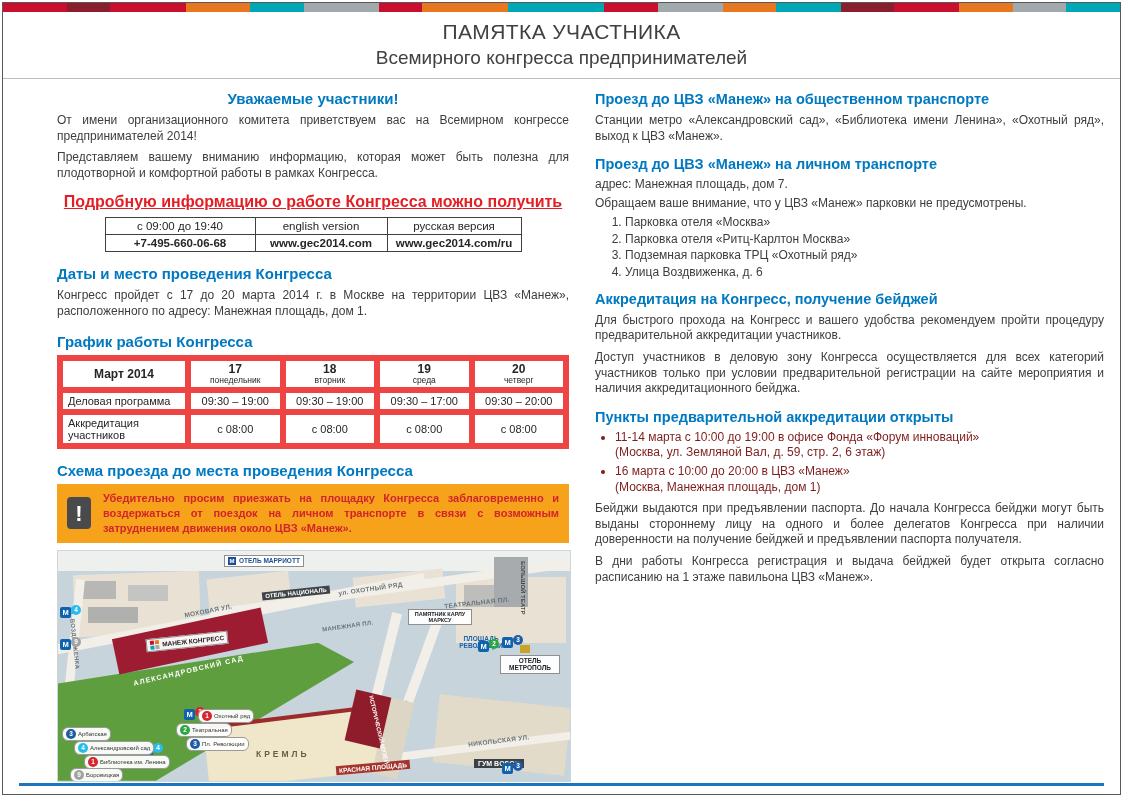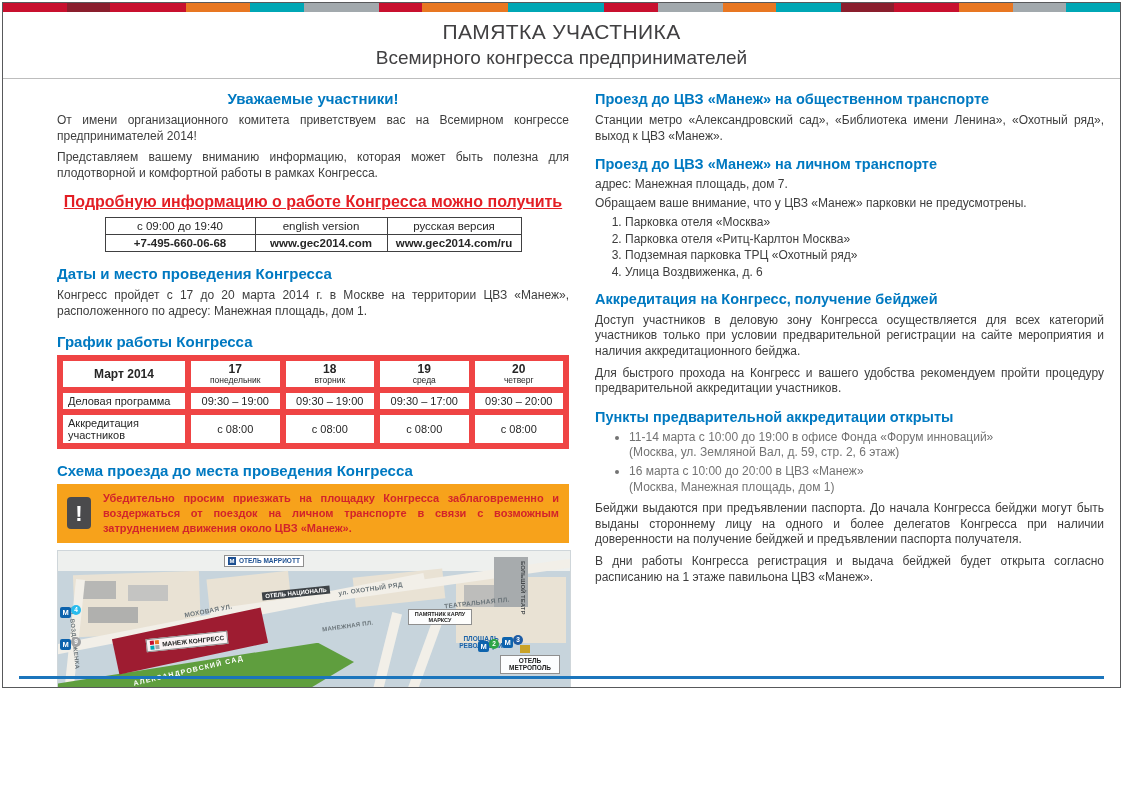--- a/index.html
+++ b/index.html
@@ -1,17 +1,17 @@
 <!DOCTYPE html>
 <html><head>
 <meta charset="utf-8">
 <style>
   html,body{margin:0;padding:0;background:#fff;}
   body{width:1123px;height:797px;font-family:"Liberation Sans",sans-serif;-webkit-font-smoothing:antialiased;}
-  .page{box-sizing:border-box;width:1119px;height:686px;margin:2px;border:1px solid #58595b;position:relative;overflow:hidden;background:#fff;}
+  .page{box-sizing:border-box;width:1119px;height:793px;margin:2px;border:1px solid #58595b;position:relative;overflow:hidden;background:#fff;}
   .stripe{display:flex;height:9px;width:100%;}
   .stripe>div{height:100%;}
   header{text-align:center;padding-top:8px;padding-bottom:9px;border-bottom:1px solid #bdbdbd;}
   .t1{font-size:21px;color:#414042;letter-spacing:.4px;}
   .t2{font-size:19px;color:#414042;margin-top:3px;}
   .cols{display:flex;padding:6px 16px 0 16px;gap:26px;}
   .colL{width:512px;flex:none;margin-left:38px;}
   .colR{flex:1;min-width:0;}
   .bh{color:#0079c1;font-weight:bold;font-size:15px;margin:13px 0 5px;}
   .colR .bh{font-size:14.5px;margin:12px 0 5px;}
@@ -27,21 +27,21 @@
   .stbl{width:100%;font-size:11px;margin-top:2px;}
   .stbl td{border:6px solid #ef4444;padding:2px 5px;text-align:center;vertical-align:middle;}
   .stbl .mon{font-weight:bold;font-size:12px;}
   .dnum{font-weight:bold;font-size:12px;line-height:1.1;}
   .dname{font-size:8.5px;line-height:1.1;}
   .stbl .lbl{text-align:left;}
   .warn{position:relative;background:#f7a21b;padding:7px 10px 7px 46px;color:#d2242b;font-weight:bold;font-size:11px;line-height:1.35;text-align:justify;margin-top:4px;}
   .warn-icon{position:absolute;left:10px;top:50%;transform:translateY(-50%);width:24px;height:32px;background:#4a4a4c;border-radius:4px;color:#fff;font-weight:bold;font-size:22px;display:flex;align-items:center;justify-content:center;}
   ol.parking{margin:4px 0 4px 30px;padding:0;font-size:12px;color:#3d3d3d;}
   ol.parking li{margin:2.5px 0;}
-  ul.points{margin:4px 0 4px 34px;padding:0;font-size:12px;color:#737373;}
+  ul.points{margin:4px 0 4px 20px;padding:0;font-size:12px;color:#7f1d1d;}
   ul.points li{margin:3px 0;line-height:1.3;}
   .footline{position:absolute;left:16px;right:16px;bottom:8px;height:3px;background:#1b75bc;}
   
   .map{position:relative;width:512px;height:230px;background:#c7d4dc;overflow:hidden;margin-top:7px;border:1px solid #cfd6da;}
   .abs{position:absolute;}
   .mstreet{position:absolute;font-size:6.5px;font-weight:bold;color:#6a7479;white-space:nowrap;letter-spacing:.3px;}
   .mbox{position:absolute;background:rgba(255,255,255,.95);border:1px solid #8f8f8f;font-size:6.5px;color:#222;padding:1px 3px;white-space:nowrap;font-weight:bold;}
   .metro{position:absolute;width:11px;height:11px;border-radius:2px;background:#0d63ad;color:#fff;font-size:7.5px;font-weight:bold;display:flex;align-items:center;justify-content:center;}
   .badge{position:absolute;width:10px;height:10px;border-radius:50%;color:#fff;font-size:6.5px;font-weight:bold;display:flex;align-items:center;justify-content:center;}
   .legend{position:absolute;display:flex;align-items:center;gap:2px;background:rgba(255,255,255,.95);border:1px solid #9a9a9a;border-radius:6px;padding:0 3px;font-size:6px;color:#333;white-space:nowrap;height:12px;}
@@ -281,22 +281,22 @@
       <p class="p tight">адрес: Манежная площадь, дом 7.</p>
       <p class="p tight">Обращаем ваше внимание, что у ЦВЗ «Манеж» парковки не предусмотрены.</p>
       <ol class="parking">
         <li>Парковка отеля «Москва»</li>
         <li>Парковка отеля «Ритц-Карлтон Москва»</li>
         <li>Подземная парковка ТРЦ «Охотный ряд»</li>
         <li>Улица Воздвиженка, д. 6</li>
       </ol>
 
       <div class="bh">Аккредитация на Конгресс, получение бейджей</div>
+      <p class="p">Для быстрого прохода на Конгресс и вашего удобства рекомендуем пройти процедуру предварительной аккредитации участников.</p>
       <p class="p">Доступ участников в деловую зону Конгресса осуществляется для всех категорий участников только при условии предварительной регистрации на сайте мероприятия и наличия аккредитационного бейджа.</p>
-      <p class="p">Для быстрого прохода на Конгресс и вашего удобства рекомендуем пройти процедуру предварительной аккредитации участников.</p>
 
       <div class="bh">Пункты предварительной аккредитации открыты</div>
       <ul class="points">
         <li>
           <div>11-14 марта с 10:00 до 19:00 в офисе Фонда «Форум инноваций»</div>
           <div>(Москва, ул. Земляной Вал, д. 59, стр. 2, 6 этаж)</div>
         </li>
         <li>
           <div>16 марта с 10:00 до 20:00 в ЦВЗ «Манеж»</div>
           <div>(Москва, Манежная площадь, дом 1)</div>

